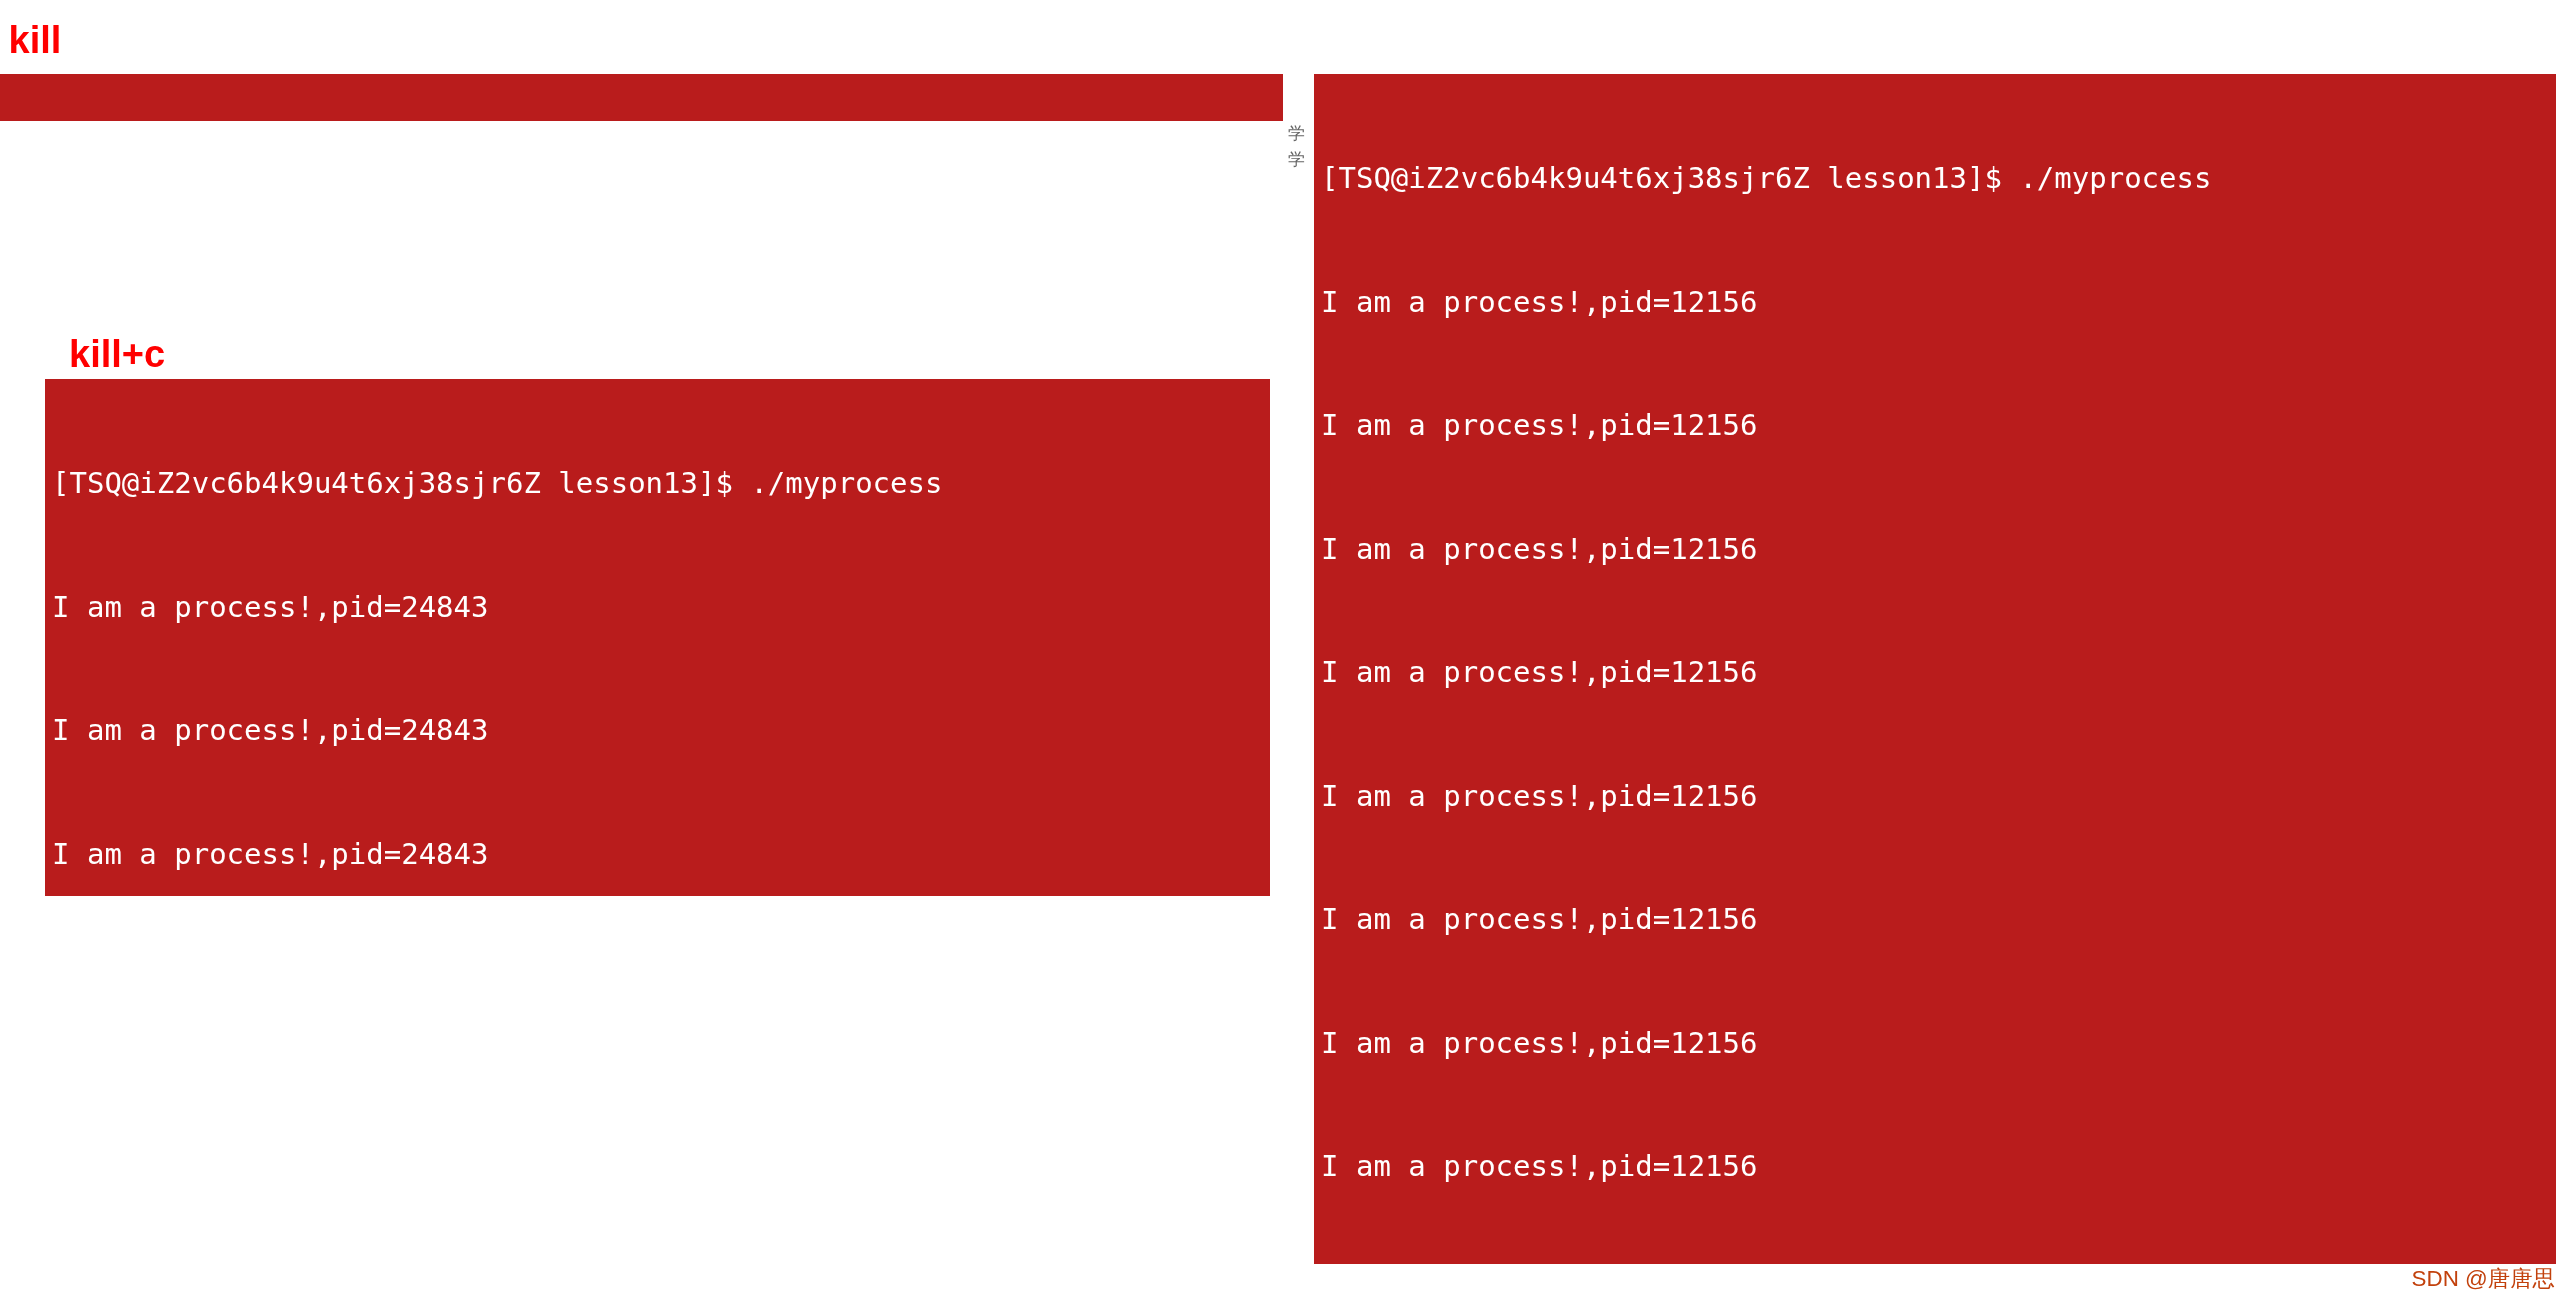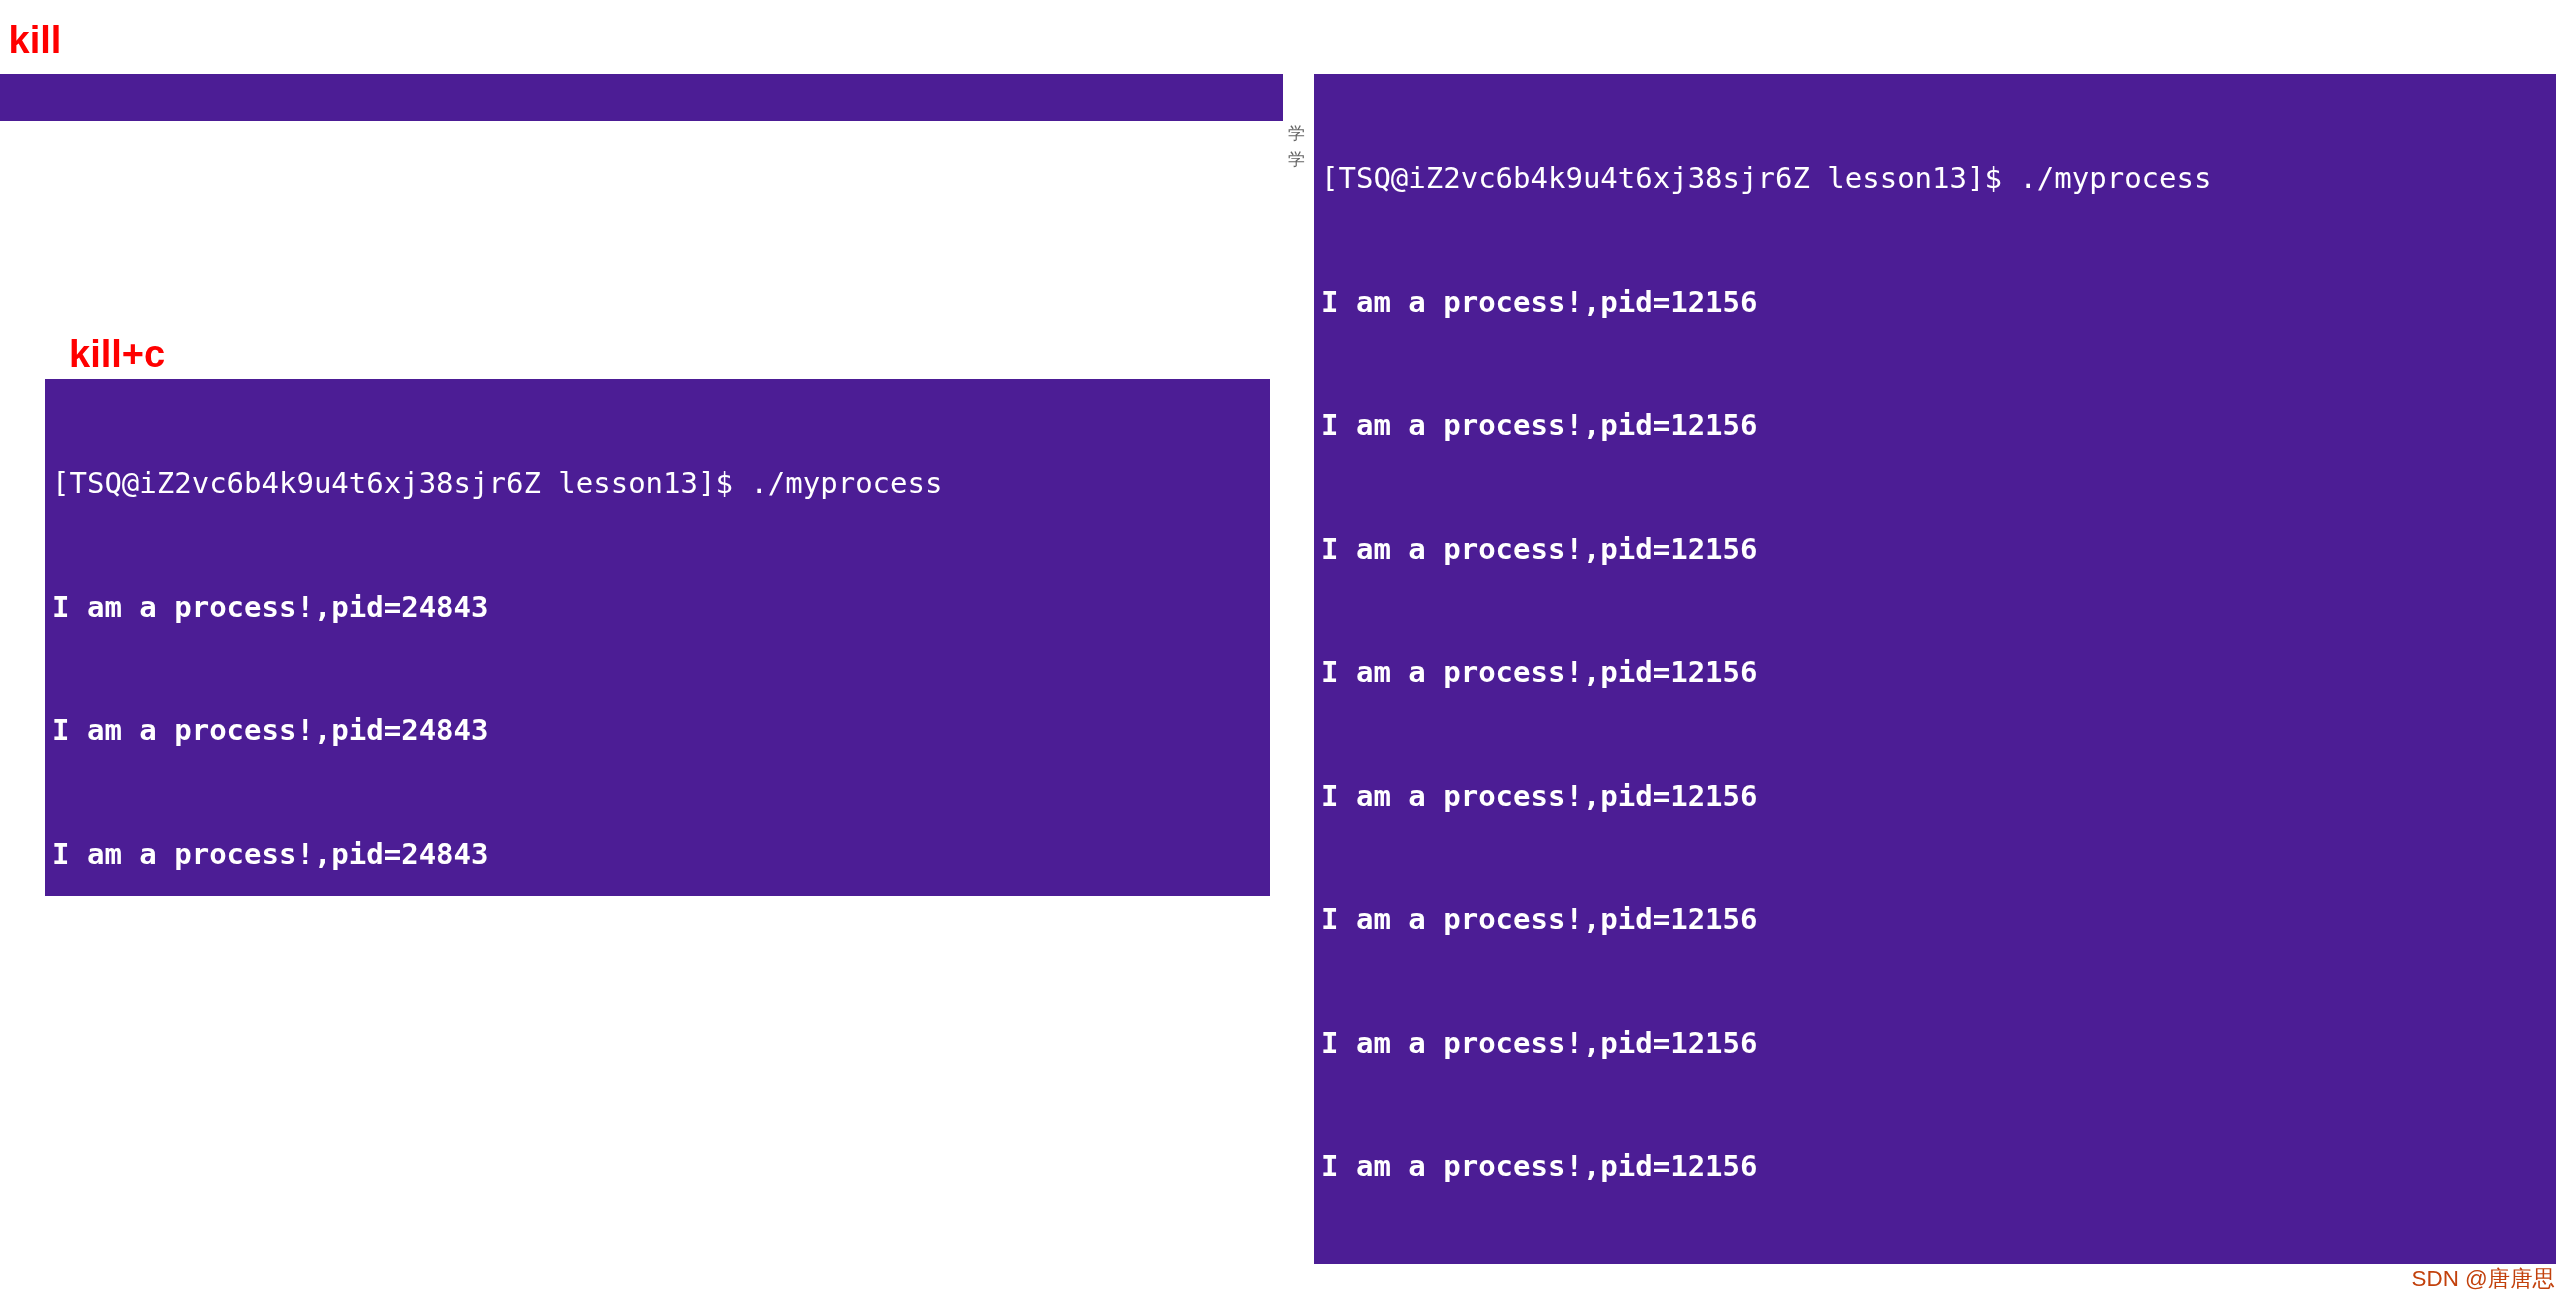--- a/index.html
+++ b/index.html
@@ -22,21 +22,21 @@
     .label-kill {
       left: 8.6px;
       top: 19px;
     }
     .label-ctrlc {
       left: 69px;
       top: 333px;
     }
     .terminal {
       position: absolute;
-      background: #4c1d95;
+      background: #b91c1c;
       color: #ffffff;
       padding: 1.7px 7px;
       line-height: 1.42;
       white-space: pre;
       overflow: hidden;
     }
     .term-kill {
       left: 0px;
       top: 74px;
       width: 1283px;
@@ -48,21 +48,21 @@
       width: 1225px;
       height: 517px;
     }
     .term-right {
       left: 1314px;
       top: 74px;
       width: 1242px;
       height: 1190px;
     }
     .prompt-line { display: block; }
-    .output-line { display: block; font-weight: bold; }
+    .output-line { display: block; }
     .side-chars {
       position: absolute;
       left: 1288px;
       top: 121px;
       font-size: 17px;
       color: #666;
       line-height: 1.5;
       font-family: sans-serif;
     }
     .watermark {

